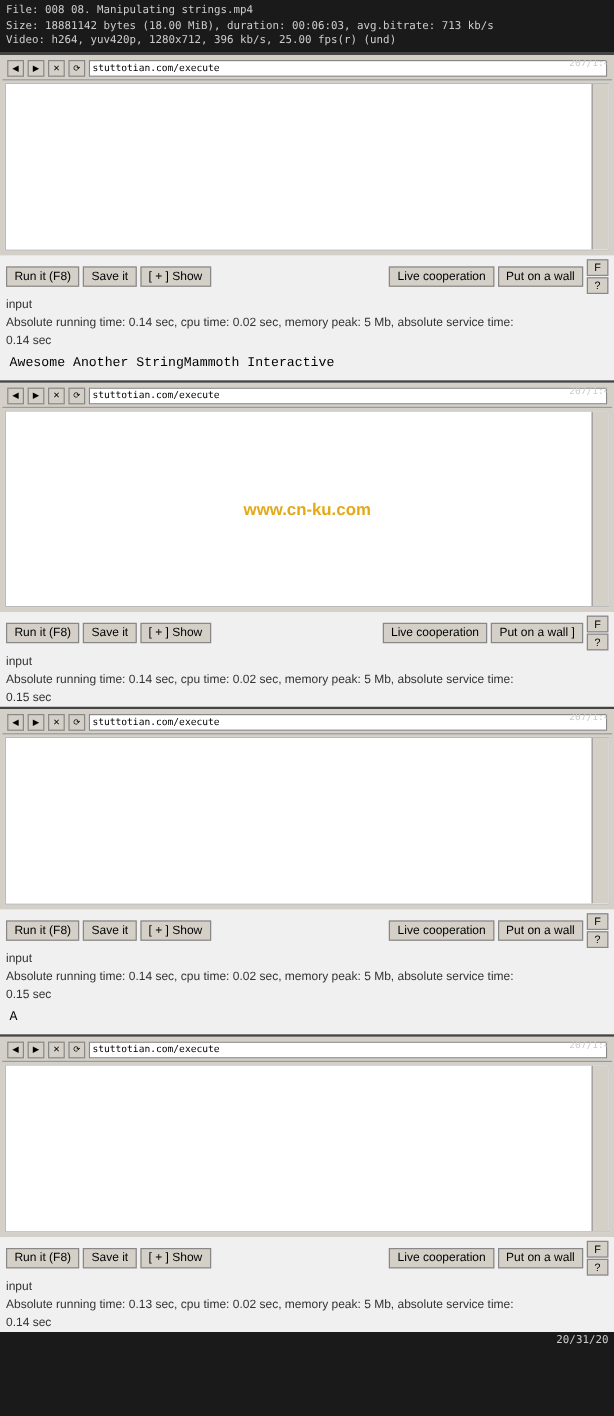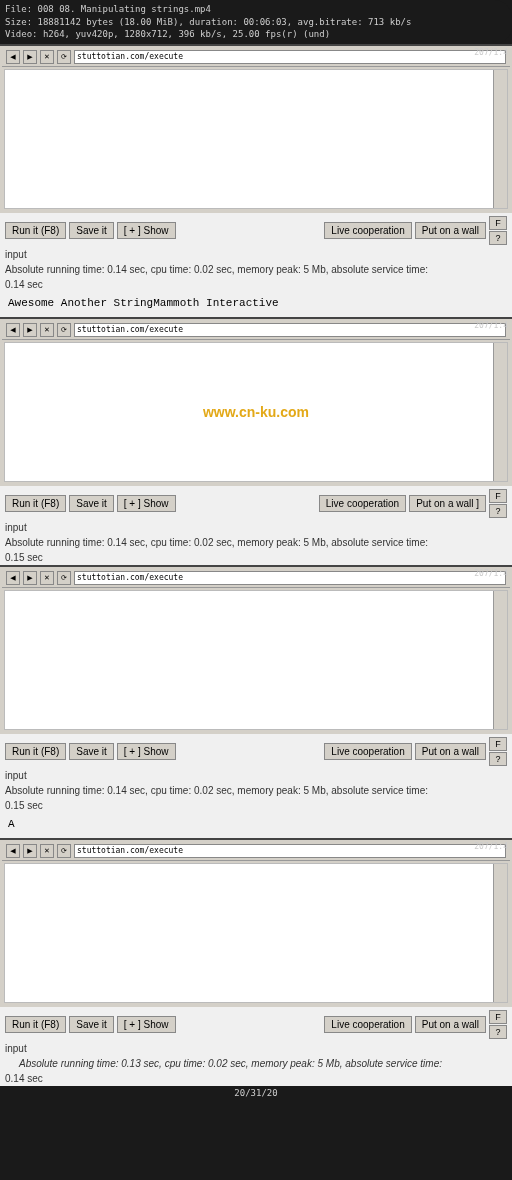--- a/index.html
+++ b/index.html
@@ -66,21 +66,21 @@
     <div style="background: rgb(240, 240, 240); border-top: 2px solid rgb(68, 68, 68); position: relative;">
       <div style="position: absolute; right: 4px; top: 2px; color: rgb(204, 204, 204); font-size: 8px; font-family: monospace; z-index: 10;">207/1:4</div>
       <div style="background: rgb(212, 208, 200); margin: 0px; padding: 2px;">
         <div style="background: rgb(212, 208, 200); padding: 2px 4px; display: flex; align-items: center; gap: 3px; border-bottom: 1px solid rgb(153, 153, 153);">
           <div style="background: rgb(212, 208, 200); border: 1px solid rgb(136, 136, 136); width: 14px; height: 14px; font-size: 7px; display: flex; align-items: center; justify-content: center; cursor: pointer;">◀</div>
           <div style="background: rgb(212, 208, 200); border: 1px solid rgb(136, 136, 136); width: 14px; height: 14px; font-size: 7px; display: flex; align-items: center; justify-content: center; cursor: pointer;">▶</div>
           <div style="background: rgb(212, 208, 200); border: 1px solid rgb(136, 136, 136); width: 14px; height: 14px; font-size: 7px; display: flex; align-items: center; justify-content: center; cursor: pointer;">✕</div>
           <div style="background: rgb(212, 208, 200); border: 1px solid rgb(136, 136, 136); width: 14px; height: 14px; font-size: 7px; display: flex; align-items: center; justify-content: center; cursor: pointer;">⟳</div>
           <div style="background: white; border: 1px solid rgb(136, 136, 136); flex: 1 1 0%; height: 14px; font-size: 8px; padding: 0px 2px; display: flex; align-items: center; font-family: monospace;">stuttotian.com/execute</div>
         </div>
-        <div style="background: white; height: 140px; border: 1px solid rgb(187, 187, 187); margin: 2px; position: relative; overflow: hidden;">
+        <div style="background: white; height: 164px; border: 1px solid rgb(187, 187, 187); margin: 2px; position: relative; overflow: hidden;">
           <div style="color: rgb(224, 160, 0); font-size: 14px; font-family: Arial, sans-serif; position: absolute; top: 50%; left: 50%; transform: translate(-50%, -50%); white-space: nowrap; opacity: 0.9; font-weight: bold;">www.cn-ku.com</div>
           <div style="position: absolute; right: 0px; top: 0px; bottom: 0px; width: 14px; background: rgb(212, 208, 200); border-left: 1px solid rgb(153, 153, 153);"></div>
         </div>
       </div>
       <div style="display: flex; align-items: center; padding: 3px 5px; gap: 3px; background: rgb(240, 240, 240); flex-wrap: nowrap;">
         <button style="background: rgb(212, 208, 200); border: 1px solid rgb(136, 136, 136); padding: 2px 6px; font-size: 10px; cursor: pointer; white-space: nowrap;">Run it (F8)</button>
         <button style="background: rgb(212, 208, 200); border: 1px solid rgb(136, 136, 136); padding: 2px 6px; font-size: 10px; cursor: pointer; white-space: nowrap;">Save it</button>
         <button style="background: rgb(212, 208, 200); border: 1px solid rgb(136, 136, 136); padding: 2px 6px; font-size: 10px; cursor: pointer; white-space: nowrap;">[ + ] Show</button>
         <div style="flex: 1 1 0%;"></div>
         <button style="background: rgb(212, 208, 200); border: 1px solid rgb(136, 136, 136); padding: 2px 6px; font-size: 10px; cursor: pointer; white-space: nowrap;">Live cooperation</button>
@@ -145,20 +145,20 @@
         <button style="background: rgb(212, 208, 200); border: 1px solid rgb(136, 136, 136); padding: 2px 6px; font-size: 10px; cursor: pointer; white-space: nowrap;">[ + ] Show</button>
         <div style="flex: 1 1 0%;"></div>
         <button style="background: rgb(212, 208, 200); border: 1px solid rgb(136, 136, 136); padding: 2px 6px; font-size: 10px; cursor: pointer; white-space: nowrap;">Live cooperation</button>
         <button style="background: rgb(212, 208, 200); border: 1px solid rgb(136, 136, 136); padding: 2px 6px; font-size: 10px; cursor: pointer; white-space: nowrap;">Put on a wall</button>
         <div style="display: flex; flex-direction: column; gap: 1px;">
           <button style="background: rgb(212, 208, 200); border: 1px solid rgb(136, 136, 136); padding: 1px 4px; font-size: 9px; cursor: pointer; min-width: 18px; text-align: center;">F</button>
           <button style="background: rgb(212, 208, 200); border: 1px solid rgb(136, 136, 136); padding: 1px 4px; font-size: 9px; cursor: pointer; min-width: 18px; text-align: center;">?</button>
         </div>
       </div>
       <div style="padding: 1px 5px; font-size: 10px; color: rgb(51, 51, 51); background: rgb(240, 240, 240);">input</div>
-      <div style="font-size: 10px; padding: 2px 19px; color: rgb(51, 51, 51); line-height: 1.4; background: rgb(240, 240, 240); font-style: italic;">Absolute running time: 0.13 sec, cpu time: 0.02 sec, memory peak: 5 Mb, absolute service time:</div>
+      <div style="font-size: 10px; padding: 2px 5px; color: rgb(51, 51, 51); line-height: 1.4; background: rgb(240, 240, 240);">Absolute running time: 0.13 sec, cpu time: 0.02 sec, memory peak: 5 Mb, absolute service time:</div>
       <div style="font-size: 10px; padding: 0px 5px 2px; color: rgb(51, 51, 51); background: rgb(240, 240, 240);">0.14 sec</div>
     </div>
   </div>
 
-<div style="background:#1a1a1a; color:#ccc; font-size:9px; font-family:monospace; text-align:center; padding:2px 5px;">
+<div style="background:#1a1a1a; color:#ccc; font-size:9px; font-family:monospace; text-align:right; padding:2px 5px;">
   <span>20/31/20</span>
 </div>
 
 </body></html>

